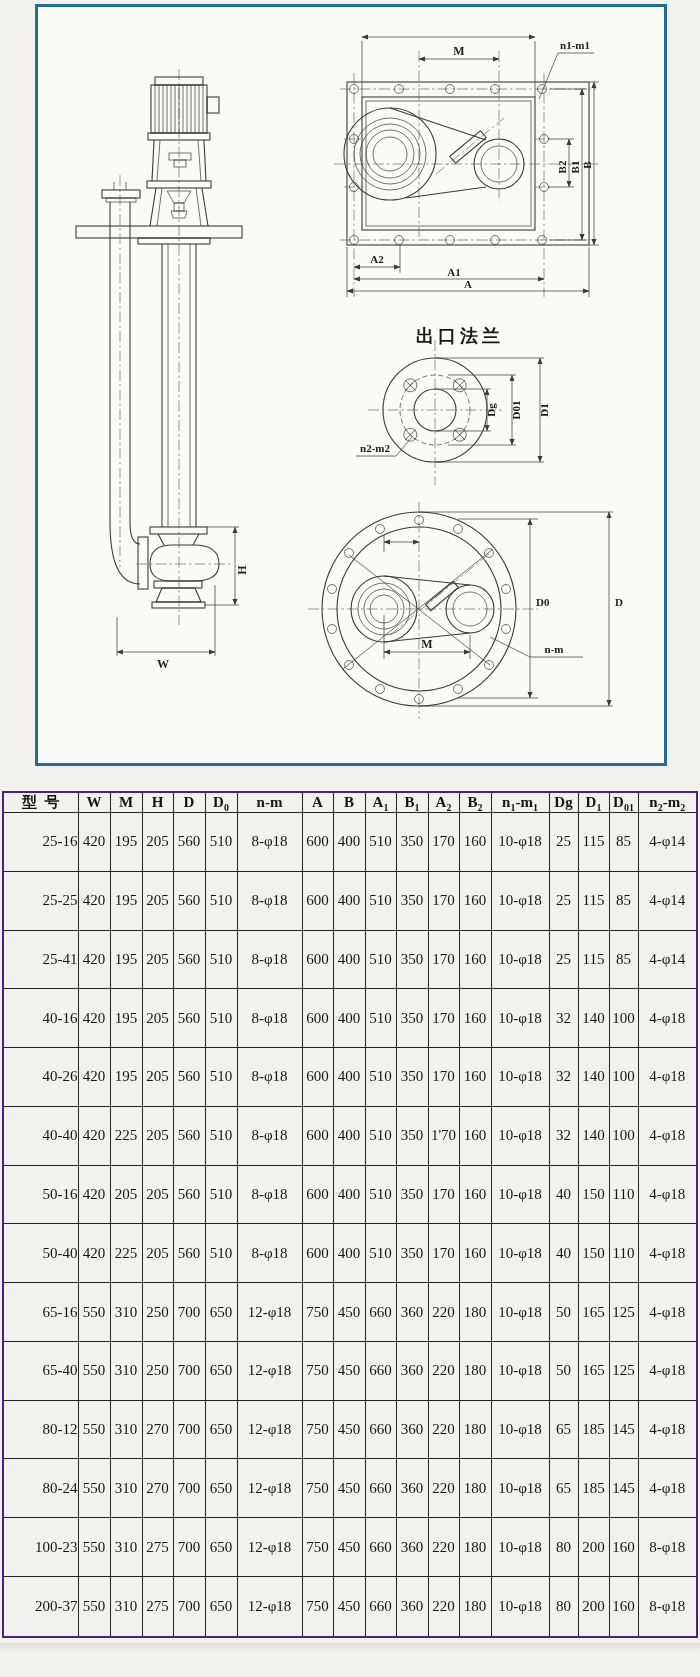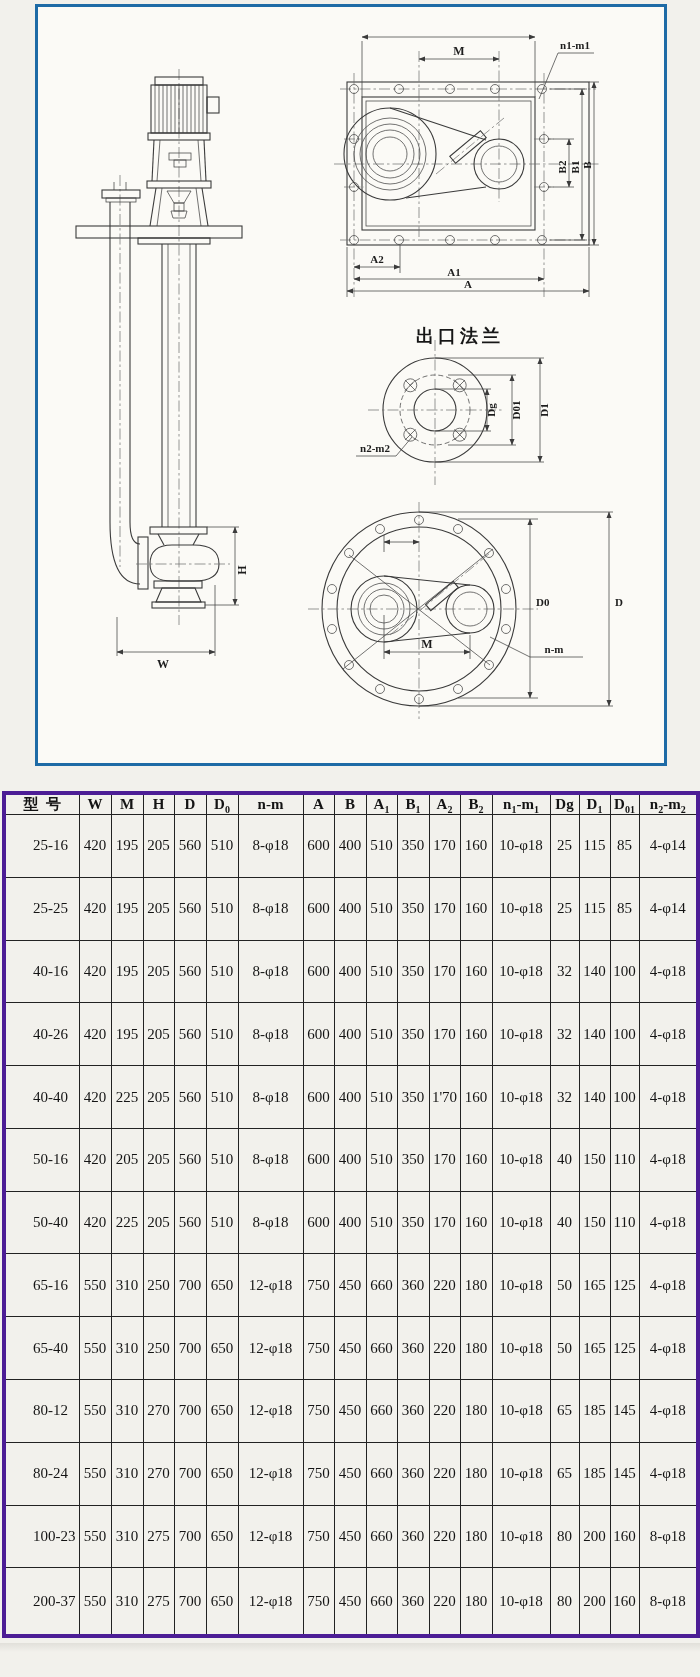--- a/index.html
+++ b/index.html
@@ -12,25 +12,25 @@
   .s{stroke:#3b3b3b;fill:none;stroke-width:1.1;}
   .t{stroke:#444;fill:none;stroke-width:.75;}
   .cl{stroke:#6a6a6a;fill:none;stroke-width:.7;stroke-dasharray:11 3 2.5 3;}
   .bc{stroke-dasharray:5 3;}
   .lbl{font-size:12px;font-weight:bold;fill:#1d1d1d;font-family:"Liberation Serif",serif;}
   .sm{font-size:11px;}
   .title{font-size:18px;font-weight:bold;fill:#161616;letter-spacing:4px;
          font-family:"Liberation Serif",serif;}
   
   .dim-table{position:absolute;left:2px;top:791px;width:696px;height:847px;
-             border-collapse:collapse;table-layout:fixed;border:4px solid #4c1d95;}
+             border-collapse:collapse;table-layout:fixed;border:2px solid #4c1d95;}
   .dim-table th,.dim-table td{border:1.5px solid #222;padding:0;text-align:center;
              font-size:15px;color:#141414;overflow:hidden;}
   .dim-table th{font-weight:bold;white-space:pre;}
-  .dim-table td:first-child{text-align:left;padding-left:27px;}
+  .dim-table td:first-child{text-align:right;padding-left:27px;}
   .dim-table sub{font-size:10px;line-height:0;}
   .shade{position:absolute;left:0;top:1643px;width:700px;height:9px;
          background:linear-gradient(#d8d6d0,#f2f1ec);opacity:.65;}
 </style>
 </head>
 <body>
 
 <div class="frame">
 <svg width="626" height="756" viewBox="0 0 626 756">
   <defs>
@@ -379,20 +379,40 @@
         <td>350</td>
         <td>170</td>
         <td>160</td>
         <td>10-φ18</td>
         <td>25</td>
         <td>115</td>
         <td>85</td>
         <td>4-φ14</td>
       </tr>
       <tr>
+        <td>25-41</td>
+        <td>420</td>
+        <td>195</td>
+        <td>205</td>
+        <td>560</td>
+        <td>510</td>
+        <td>8-φ18</td>
+        <td>600</td>
+        <td>400</td>
+        <td>510</td>
+        <td>350</td>
+        <td>170</td>
+        <td>160</td>
+        <td>10-φ18</td>
+        <td>25</td>
+        <td>115</td>
+        <td>85</td>
+        <td>4-φ14</td>
+      </tr>
+      <tr>
         <td>40-16</td>
         <td>420</td>
         <td>195</td>
         <td>205</td>
         <td>560</td>
         <td>510</td>
         <td>8-φ18</td>
         <td>600</td>
         <td>400</td>
         <td>510</td>

